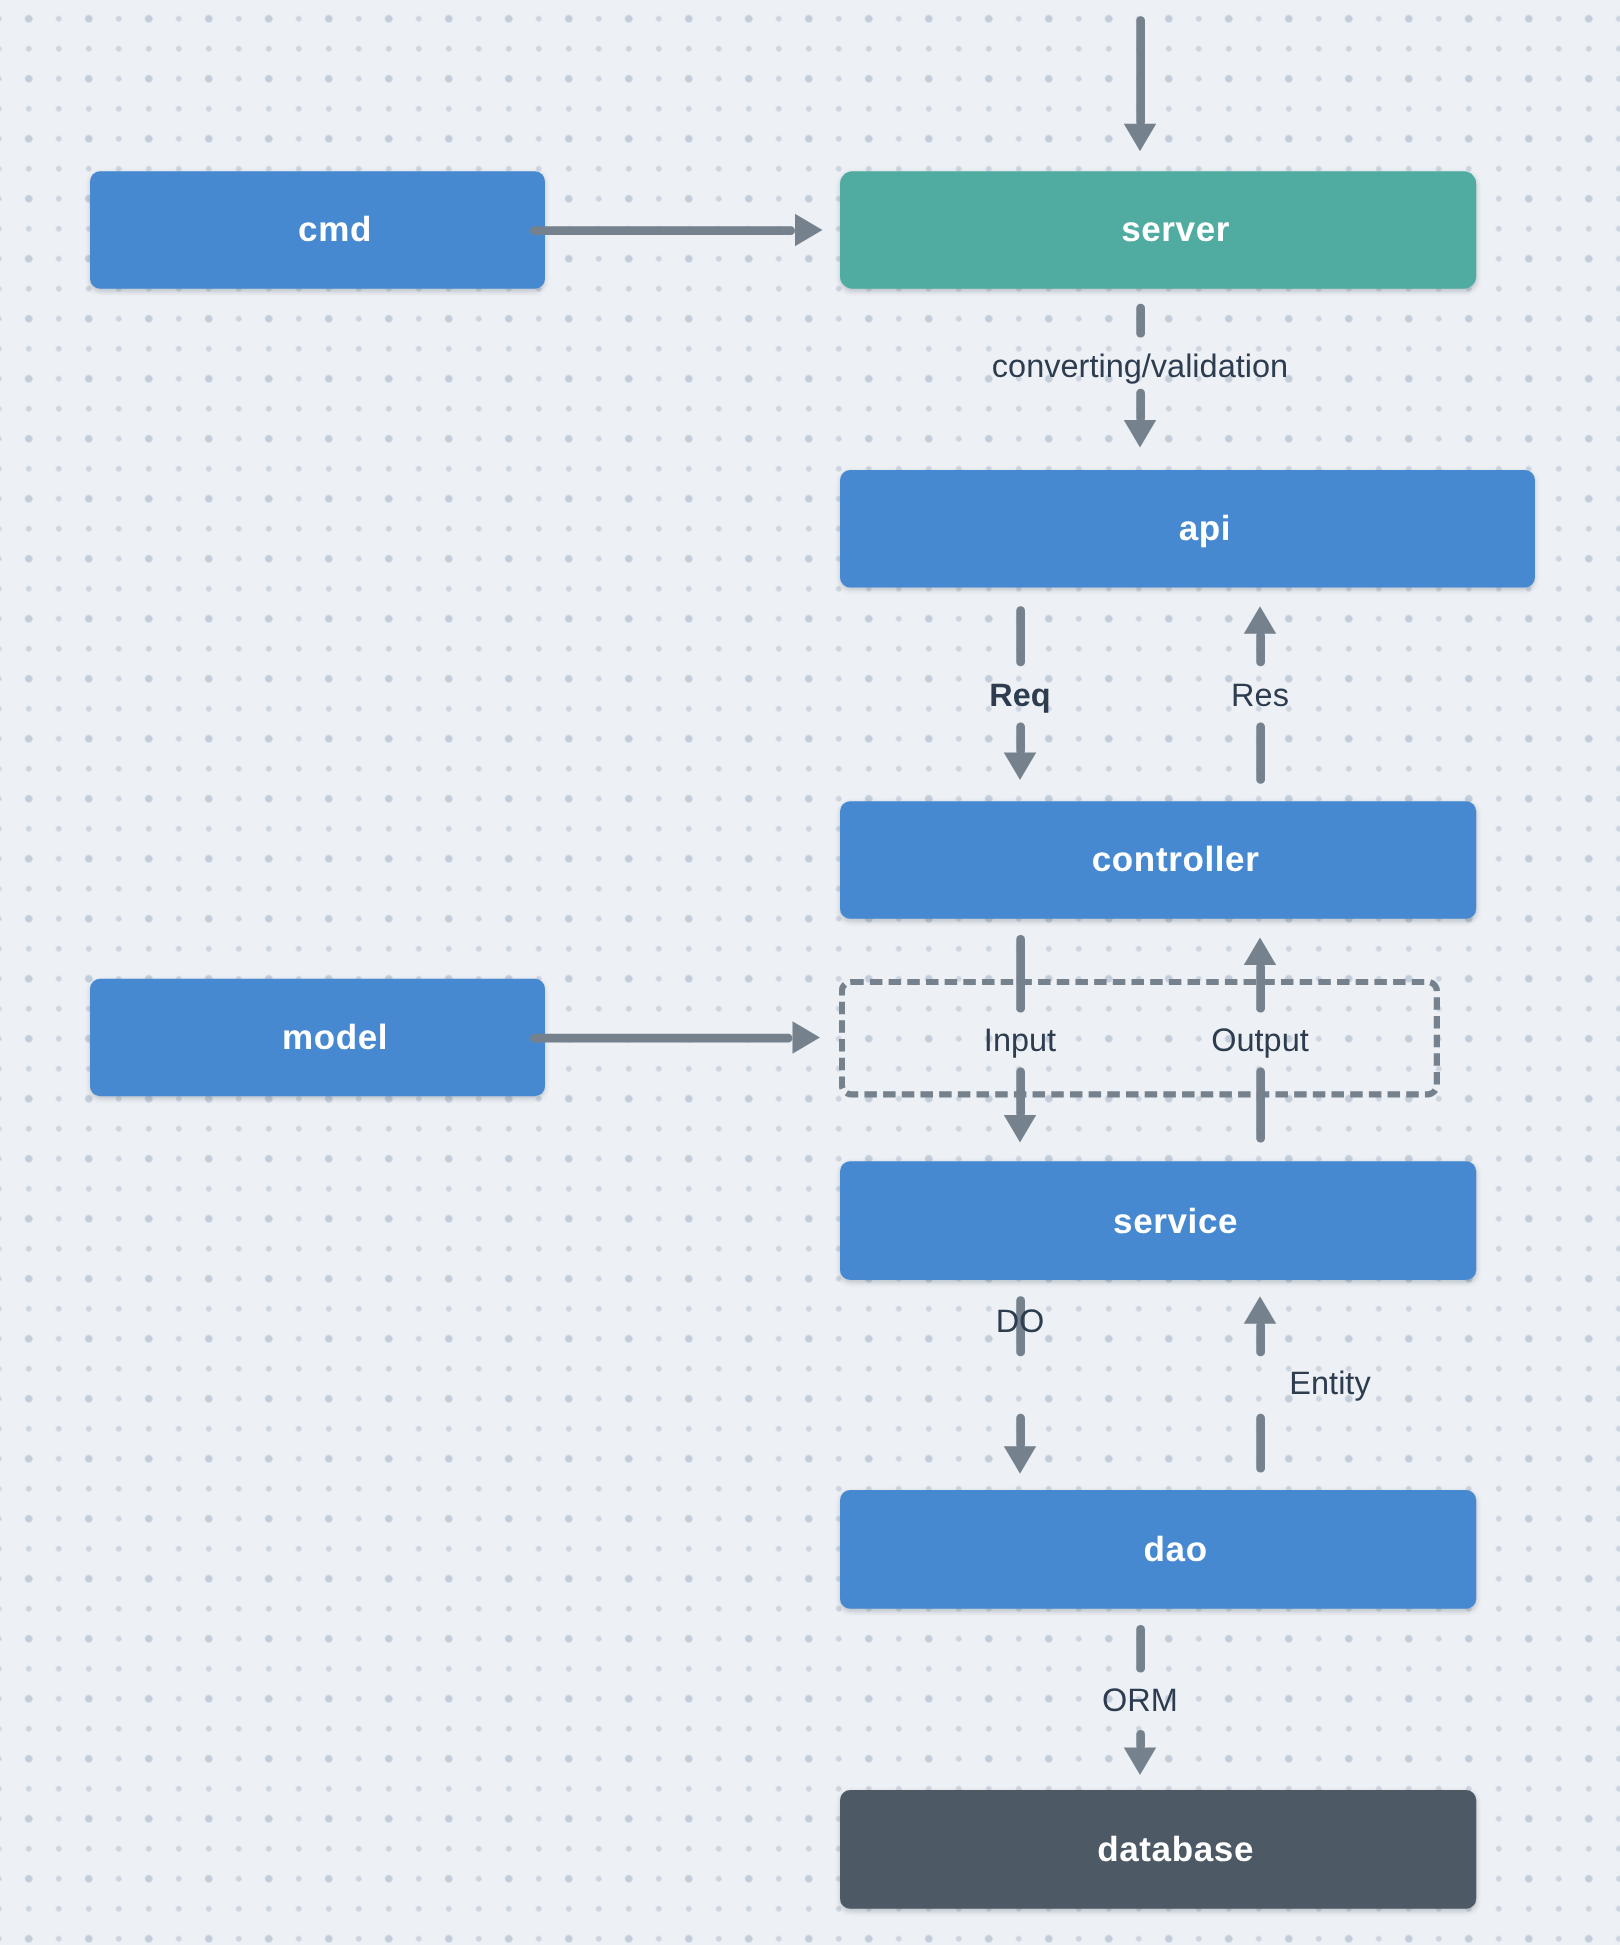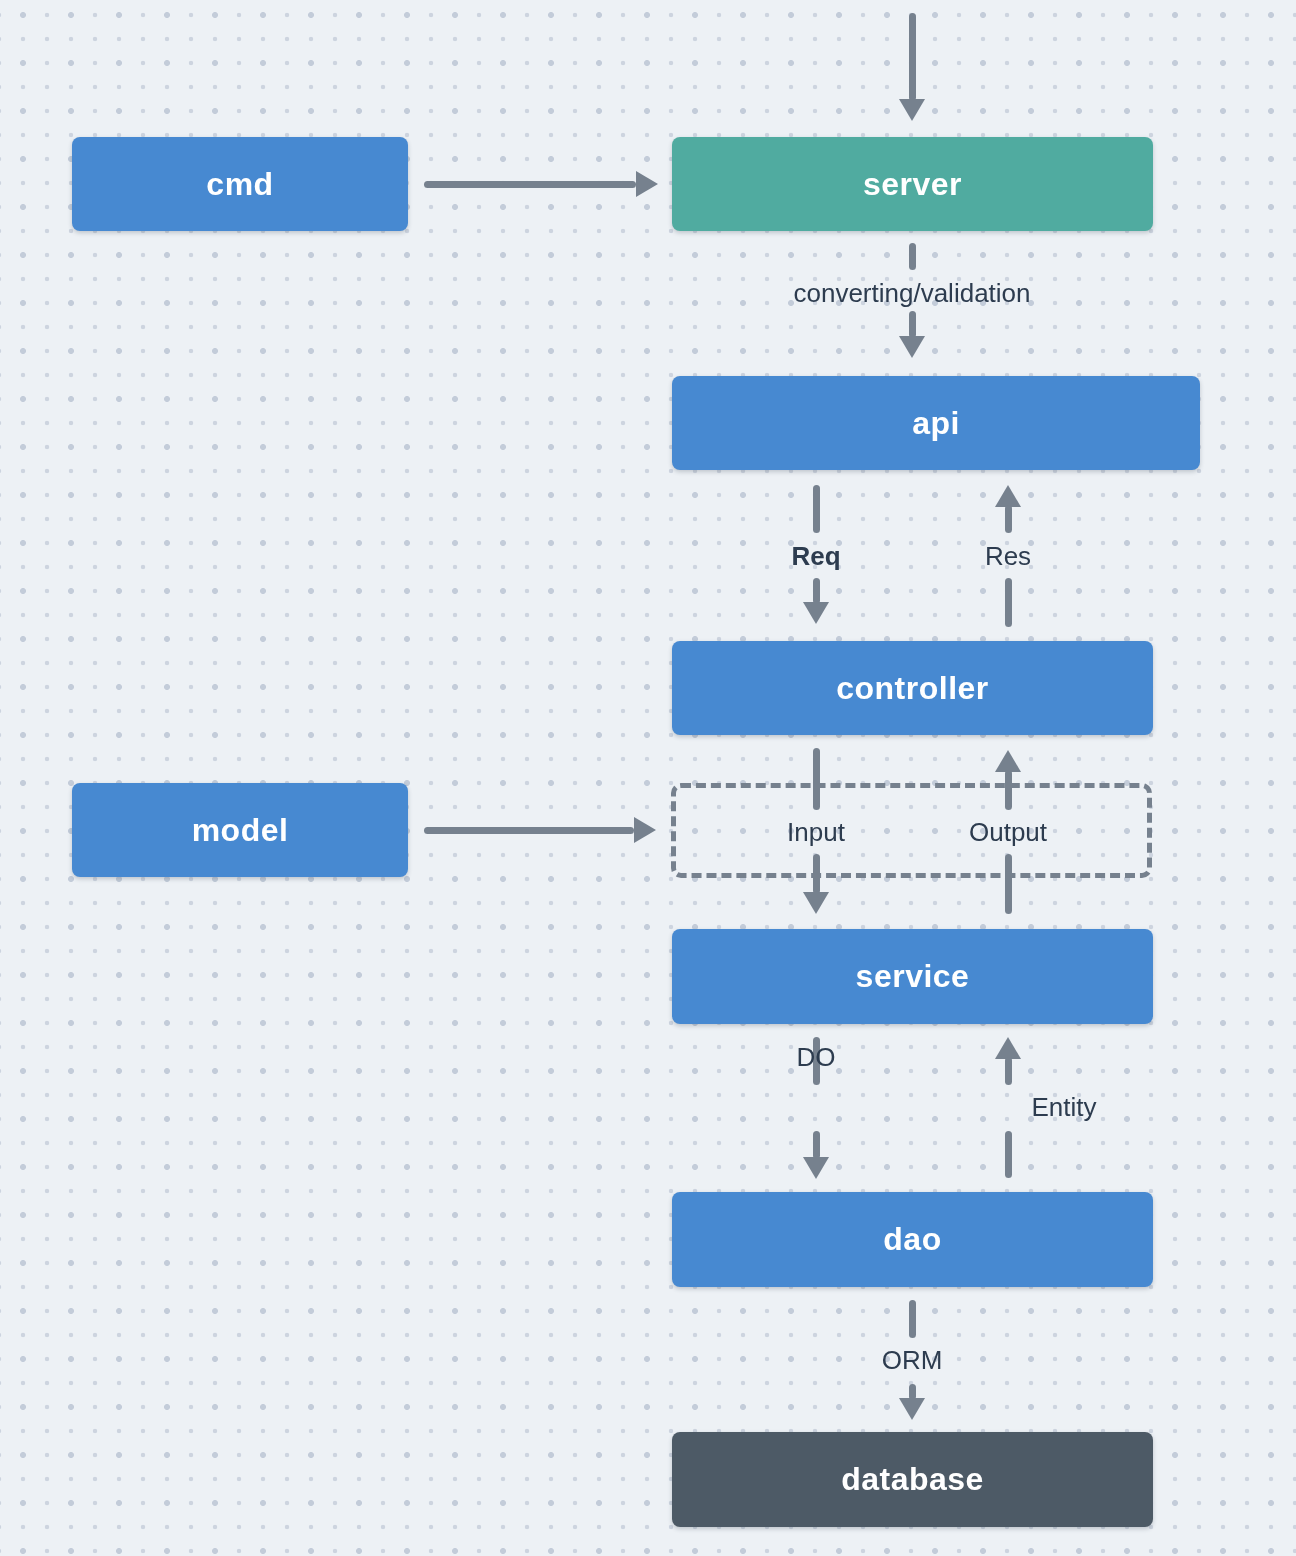--- a/index.html
+++ b/index.html
@@ -15,28 +15,29 @@
     background-size: 48px 48px, 24px 24px;
     background-position: -1px -9px, 11px 3px;
     font-family: "Liberation Sans", sans-serif;
   }
   .node {
     position: absolute;
     display: flex;
     align-items: center;
     justify-content: center;
     color: #ffffff;
-    font-size: 32px;
+    font-size: 28px;
     font-weight: 700;
     letter-spacing: 0.5px;
     border-radius: 8px;
     box-shadow: 0 2px 4px rgba(60,72,88,0.25);
+    padding-left: 28px;
   }
   .blue { background: #4789d1; }
-  .teal { background: #50aba0; }
+  .teal { background: #50aba0; border-radius: 10px; }
   .dark { background: #4d5a66; }
   .vshaft { position: absolute; width: 7px; border-radius: 4px; background: #76818e; }
   .hshaft { position: absolute; height: 7px; border-radius: 4px; background: #76818e; }
   .head { position: absolute; width: 0; height: 0; }
   .head.down  { border-left: 13px solid transparent; border-right: 13px solid transparent; border-top: 22px solid #76818e; }
   .head.up    { border-left: 13px solid transparent; border-right: 13px solid transparent; border-bottom: 22px solid #76818e; }
   .head.right { border-top: 13px solid transparent; border-bottom: 13px solid transparent; border-left: 22px solid #76818e; }
   .edge-label {
     position: absolute;
     transform: translate(-50%, -50%);

